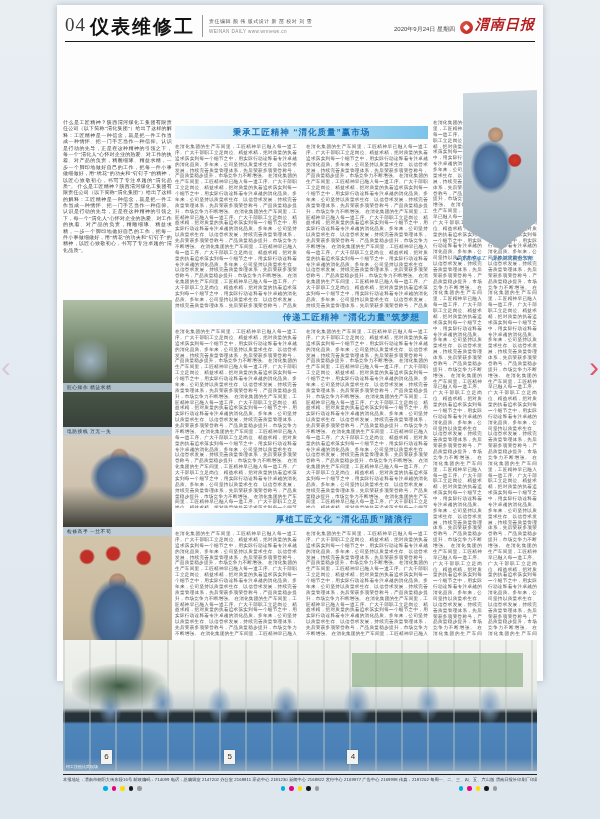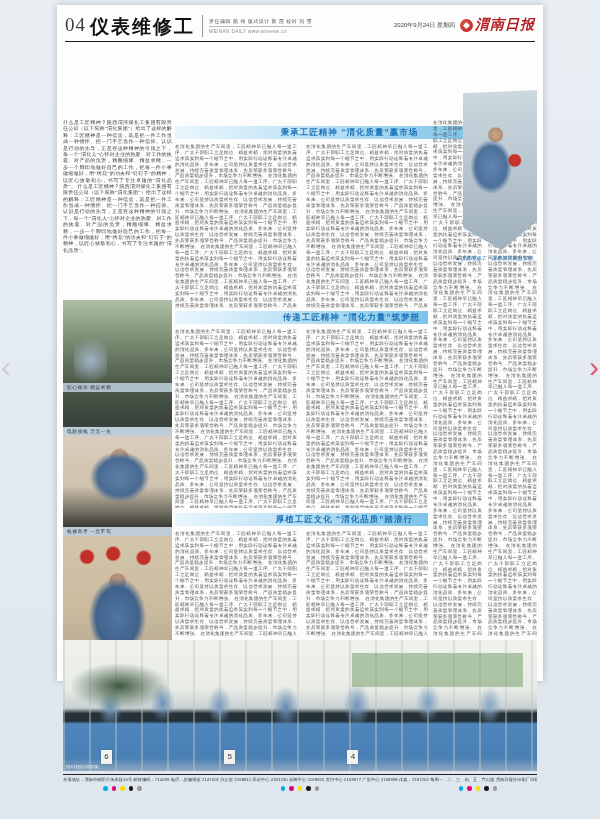--- a/index.html
+++ b/index.html
@@ -17,21 +17,21 @@
   }
   
   .hdr{position:absolute;left:8px;top:8px;right:8px;height:28px;border-bottom:1.6px solid #1b1b1b;}
   .hdr-left{position:absolute;left:0;top:1px;display:flex;align-items:flex-start;}
   .page-no{font-size:19px;color:#3c3c3c;letter-spacing:1px;font-family:"Liberation Serif",serif;}
   .sec-title{font-size:19px;font-weight:bold;color:#111;margin-left:4px;font-family:"Liberation Serif",serif;letter-spacing:2px;}
   .hdr-div{width:1px;height:22px;background:#999;margin:1px 6px 0 7px;}
   .credits{display:flex;flex-direction:column;justify-content:center;height:24px;}
   .credits .l1{font-size:5px;color:#555;letter-spacing:.5px;}
   .credits .l2{font-size:4.6px;color:#8a8a8a;margin-top:2px;border-top:.5px solid #bbb;padding-top:1.5px;letter-spacing:.4px;}
-  .hdr-right{position:absolute;right:0;top:3px;display:flex;align-items:center;}
+  .hdr-right{position:absolute;right:0;top:3px;display:flex;align-items:flex-end;}
   .issue-date{font-size:6px;color:#444;margin-right:5px;}
   .emblem{width:13px;height:13px;border-radius:50%;background:radial-gradient(circle at 35% 35%,#e05545,#b51e1e);margin-right:2px;position:relative;}
   .emblem:after{content:"";position:absolute;left:4px;top:4px;width:5px;height:5px;background:#fff;border-radius:1px;transform:rotate(45deg);}
   .logotype{font-size:14px;font-weight:bold;color:#b31d1d;font-family:"Liberation Serif",serif;font-style:italic;letter-spacing:1px;}
   
   .banner{
     position:absolute;left:6px;top:41px;width:474px;height:70px;overflow:hidden;
     background:
       radial-gradient(ellipse 320px 110px at 12% 118%,rgba(255,255,255,.85) 0%,rgba(255,255,255,0) 60%),
       radial-gradient(ellipse 420px 140px at 88% -30%,rgba(255,255,255,.55) 0%,rgba(255,255,255,0) 65%),
@@ -140,21 +140,21 @@
 
     <div class="col lead" style="left:6px;top:115px;width:109px;height:178px;">什么是工匠精神？陕西渭河煤化工集团有限责任公司（以下简称“渭化集团”）给出了这样的解释：工匠精神是一种信念，就是把一件工作当成一种情怀、把一门手艺当作一种信仰。认识是行动的先导，正是在这种精神的引领之下，每一个“渭化人”心怀对企业的热爱、对工作的执着、对产品的负责，精雕细琢、精益求精，一步一个脚印地做好自己的工作，把每一件小事做细做好，用“绣花”的功夫和“钉钉子”的精神，以匠心致敬初心，书写了专注卓越的“渭化品质”。 什么是工匠精神？陕西渭河煤化工集团有限责任公司（以下简称“渭化集团”）给出了这样的解释：工匠精神是一种信念，就是把一件工作当成一种情怀、把一门手艺当作一种信仰。认识是行动的先导，正是在这种精神的引领之下，每一个“渭化人”心怀对企业的热爱、对工作的执着、对产品的负责，精雕细琢、精益求精，一步一个脚印地做好自己的工作，把每一件小事做细做好，用“绣花”的功夫和“钉钉子”的精神，以匠心致敬初心，书写了专注卓越的“渭化品质”。 </div>
 
     <div class="ph ph-outdoor"></div>
     <div class="strip" style="top:378px;">匠心操作 精益求精</div>
     <div class="strip" style="top:422px;">电路接线 万无一失</div>
     <div class="ph ph-bench"></div>
     <div class="strip" style="top:522px;">检修高手 一丝不苟</div>
     <div class="ph ph-arms"></div>
 
-    <div class="shead c" style="top:121px;padding-left:48px;">秉承工匠精神 “渭化质量”赢市场</div>
+    <div class="shead c" style="top:121px;">秉承工匠精神 “渭化质量”赢市场</div>
     <div class="col" style="left:118px;top:139px;width:122px;height:164px;">在渭化集团的生产车间里，工匠精神早已融入每一道工序。广大干部职工立足岗位、精益求精，把对质量的执着追求落实到每一个细节之中，用实际行动诠释着专注卓越的渭化品质。多年来，公司坚持以质量求生存、以信誉求发展，持续完善质量管理体系，先后荣获多项荣誉称号，产品质量稳步提升，市场竞争力不断增强。 在渭化集团的生产车间里，工匠精神早已融入每一道工序。广大干部职工立足岗位、精益求精，把对质量的执着追求落实到每一个细节之中，用实际行动诠释着专注卓越的渭化品质。多年来，公司坚持以质量求生存、以信誉求发展，持续完善质量管理体系，先后荣获多项荣誉称号，产品质量稳步提升，市场竞争力不断增强。 在渭化集团的生产车间里，工匠精神早已融入每一道工序。广大干部职工立足岗位、精益求精，把对质量的执着追求落实到每一个细节之中，用实际行动诠释着专注卓越的渭化品质。多年来，公司坚持以质量求生存、以信誉求发展，持续完善质量管理体系，先后荣获多项荣誉称号，产品质量稳步提升，市场竞争力不断增强。 在渭化集团的生产车间里，工匠精神早已融入每一道工序。广大干部职工立足岗位、精益求精，把对质量的执着追求落实到每一个细节之中，用实际行动诠释着专注卓越的渭化品质。多年来，公司坚持以质量求生存、以信誉求发展，持续完善质量管理体系，先后荣获多项荣誉称号，产品质量稳步提升，市场竞争力不断增强。 在渭化集团的生产车间里，工匠精神早已融入每一道工序。广大干部职工立足岗位、精益求精，把对质量的执着追求落实到每一个细节之中，用实际行动诠释着专注卓越的渭化品质。多年来，公司坚持以质量求生存、以信誉求发展，持续完善质量管理体系，先后荣获多项荣誉称号，产品质量稳步提升，市场竞争力不断增强。 在渭化集团的生产车间里，工匠精神早已融入每一道工序。广大干部职工立足岗位、精益求精，把对质量的执着追求落实到每一个细节之中，用实际行动诠释着专注卓越的渭化品质。多年来，公司坚持以质量求生存、以信誉求发展，持续完善质量管理体系，先后荣获多项荣誉称号，产品质量稳步提升，市场竞争力不断增强。 在渭化集团的生产车间里，工匠精神早已融入每一道工序。广大干部职工立足岗位、精益求精，把对质量的执着追求落实到每一个细节之中，用实际行动诠释着专注卓越的渭化品质。多年来，公司坚持以质量求生存、以信誉求发展，持续完善质量管理体系，先后荣获多项荣誉称号，产品质量稳步提升，市场竞争力不断增强。 </div>
     <div class="col" style="left:249px;top:139px;width:122px;height:164px;">在渭化集团的生产车间里，工匠精神早已融入每一道工序。广大干部职工立足岗位、精益求精，把对质量的执着追求落实到每一个细节之中，用实际行动诠释着专注卓越的渭化品质。多年来，公司坚持以质量求生存、以信誉求发展，持续完善质量管理体系，先后荣获多项荣誉称号，产品质量稳步提升，市场竞争力不断增强。 在渭化集团的生产车间里，工匠精神早已融入每一道工序。广大干部职工立足岗位、精益求精，把对质量的执着追求落实到每一个细节之中，用实际行动诠释着专注卓越的渭化品质。多年来，公司坚持以质量求生存、以信誉求发展，持续完善质量管理体系，先后荣获多项荣誉称号，产品质量稳步提升，市场竞争力不断增强。 在渭化集团的生产车间里，工匠精神早已融入每一道工序。广大干部职工立足岗位、精益求精，把对质量的执着追求落实到每一个细节之中，用实际行动诠释着专注卓越的渭化品质。多年来，公司坚持以质量求生存、以信誉求发展，持续完善质量管理体系，先后荣获多项荣誉称号，产品质量稳步提升，市场竞争力不断增强。 在渭化集团的生产车间里，工匠精神早已融入每一道工序。广大干部职工立足岗位、精益求精，把对质量的执着追求落实到每一个细节之中，用实际行动诠释着专注卓越的渭化品质。多年来，公司坚持以质量求生存、以信誉求发展，持续完善质量管理体系，先后荣获多项荣誉称号，产品质量稳步提升，市场竞争力不断增强。 在渭化集团的生产车间里，工匠精神早已融入每一道工序。广大干部职工立足岗位、精益求精，把对质量的执着追求落实到每一个细节之中，用实际行动诠释着专注卓越的渭化品质。多年来，公司坚持以质量求生存、以信誉求发展，持续完善质量管理体系，先后荣获多项荣誉称号，产品质量稳步提升，市场竞争力不断增强。 在渭化集团的生产车间里，工匠精神早已融入每一道工序。广大干部职工立足岗位、精益求精，把对质量的执着追求落实到每一个细节之中，用实际行动诠释着专注卓越的渭化品质。多年来，公司坚持以质量求生存、以信誉求发展，持续完善质量管理体系，先后荣获多项荣誉称号，产品质量稳步提升，市场竞争力不断增强。 在渭化集团的生产车间里，工匠精神早已融入每一道工序。广大干部职工立足岗位、精益求精，把对质量的执着追求落实到每一个细节之中，用实际行动诠释着专注卓越的渭化品质。多年来，公司坚持以质量求生存、以信誉求发展，持续完善质量管理体系，先后荣获多项荣誉称号，产品质量稳步提升，市场竞争力不断增强。 </div>
 
     <div class="shead r" style="top:306px;">传递工匠精神 “渭化力量”筑梦想</div>
     <div class="col" style="left:118px;top:324px;width:122px;height:179px;">在渭化集团的生产车间里，工匠精神早已融入每一道工序。广大干部职工立足岗位、精益求精，把对质量的执着追求落实到每一个细节之中，用实际行动诠释着专注卓越的渭化品质。多年来，公司坚持以质量求生存、以信誉求发展，持续完善质量管理体系，先后荣获多项荣誉称号，产品质量稳步提升，市场竞争力不断增强。 在渭化集团的生产车间里，工匠精神早已融入每一道工序。广大干部职工立足岗位、精益求精，把对质量的执着追求落实到每一个细节之中，用实际行动诠释着专注卓越的渭化品质。多年来，公司坚持以质量求生存、以信誉求发展，持续完善质量管理体系，先后荣获多项荣誉称号，产品质量稳步提升，市场竞争力不断增强。 在渭化集团的生产车间里，工匠精神早已融入每一道工序。广大干部职工立足岗位、精益求精，把对质量的执着追求落实到每一个细节之中，用实际行动诠释着专注卓越的渭化品质。多年来，公司坚持以质量求生存、以信誉求发展，持续完善质量管理体系，先后荣获多项荣誉称号，产品质量稳步提升，市场竞争力不断增强。 在渭化集团的生产车间里，工匠精神早已融入每一道工序。广大干部职工立足岗位、精益求精，把对质量的执着追求落实到每一个细节之中，用实际行动诠释着专注卓越的渭化品质。多年来，公司坚持以质量求生存、以信誉求发展，持续完善质量管理体系，先后荣获多项荣誉称号，产品质量稳步提升，市场竞争力不断增强。 在渭化集团的生产车间里，工匠精神早已融入每一道工序。广大干部职工立足岗位、精益求精，把对质量的执着追求落实到每一个细节之中，用实际行动诠释着专注卓越的渭化品质。多年来，公司坚持以质量求生存、以信誉求发展，持续完善质量管理体系，先后荣获多项荣誉称号，产品质量稳步提升，市场竞争力不断增强。 在渭化集团的生产车间里，工匠精神早已融入每一道工序。广大干部职工立足岗位、精益求精，把对质量的执着追求落实到每一个细节之中，用实际行动诠释着专注卓越的渭化品质。多年来，公司坚持以质量求生存、以信誉求发展，持续完善质量管理体系，先后荣获多项荣誉称号，产品质量稳步提升，市场竞争力不断增强。 在渭化集团的生产车间里，工匠精神早已融入每一道工序。广大干部职工立足岗位、精益求精，把对质量的执着追求落实到每一个细节之中，用实际行动诠释着专注卓越的渭化品质。多年来，公司坚持以质量求生存、以信誉求发展，持续完善质量管理体系，先后荣获多项荣誉称号，产品质量稳步提升，市场竞争力不断增强。 在渭化集团的生产车间里，工匠精神早已融入每一道工序。广大干部职工立足岗位、精益求精，把对质量的执着追求落实到每一个细节之中，用实际行动诠释着专注卓越的渭化品质。多年来，公司坚持以质量求生存、以信誉求发展，持续完善质量管理体系，先后荣获多项荣誉称号，产品质量稳步提升，市场竞争力不断增强。 </div>
     <div class="col" style="left:249px;top:324px;width:122px;height:179px;">在渭化集团的生产车间里，工匠精神早已融入每一道工序。广大干部职工立足岗位、精益求精，把对质量的执着追求落实到每一个细节之中，用实际行动诠释着专注卓越的渭化品质。多年来，公司坚持以质量求生存、以信誉求发展，持续完善质量管理体系，先后荣获多项荣誉称号，产品质量稳步提升，市场竞争力不断增强。 在渭化集团的生产车间里，工匠精神早已融入每一道工序。广大干部职工立足岗位、精益求精，把对质量的执着追求落实到每一个细节之中，用实际行动诠释着专注卓越的渭化品质。多年来，公司坚持以质量求生存、以信誉求发展，持续完善质量管理体系，先后荣获多项荣誉称号，产品质量稳步提升，市场竞争力不断增强。 在渭化集团的生产车间里，工匠精神早已融入每一道工序。广大干部职工立足岗位、精益求精，把对质量的执着追求落实到每一个细节之中，用实际行动诠释着专注卓越的渭化品质。多年来，公司坚持以质量求生存、以信誉求发展，持续完善质量管理体系，先后荣获多项荣誉称号，产品质量稳步提升，市场竞争力不断增强。 在渭化集团的生产车间里，工匠精神早已融入每一道工序。广大干部职工立足岗位、精益求精，把对质量的执着追求落实到每一个细节之中，用实际行动诠释着专注卓越的渭化品质。多年来，公司坚持以质量求生存、以信誉求发展，持续完善质量管理体系，先后荣获多项荣誉称号，产品质量稳步提升，市场竞争力不断增强。 在渭化集团的生产车间里，工匠精神早已融入每一道工序。广大干部职工立足岗位、精益求精，把对质量的执着追求落实到每一个细节之中，用实际行动诠释着专注卓越的渭化品质。多年来，公司坚持以质量求生存、以信誉求发展，持续完善质量管理体系，先后荣获多项荣誉称号，产品质量稳步提升，市场竞争力不断增强。 在渭化集团的生产车间里，工匠精神早已融入每一道工序。广大干部职工立足岗位、精益求精，把对质量的执着追求落实到每一个细节之中，用实际行动诠释着专注卓越的渭化品质。多年来，公司坚持以质量求生存、以信誉求发展，持续完善质量管理体系，先后荣获多项荣誉称号，产品质量稳步提升，市场竞争力不断增强。 在渭化集团的生产车间里，工匠精神早已融入每一道工序。广大干部职工立足岗位、精益求精，把对质量的执着追求落实到每一个细节之中，用实际行动诠释着专注卓越的渭化品质。多年来，公司坚持以质量求生存、以信誉求发展，持续完善质量管理体系，先后荣获多项荣誉称号，产品质量稳步提升，市场竞争力不断增强。 在渭化集团的生产车间里，工匠精神早已融入每一道工序。广大干部职工立足岗位、精益求精，把对质量的执着追求落实到每一个细节之中，用实际行动诠释着专注卓越的渭化品质。多年来，公司坚持以质量求生存、以信誉求发展，持续完善质量管理体系，先后荣获多项荣誉称号，产品质量稳步提升，市场竞争力不断增强。 </div>
 
     <div class="shead rc" style="top:508px;">厚植工匠文化 “渭化品质”踏浪行</div>
     <div class="col" style="left:118px;top:526px;width:122px;height:106px;">在渭化集团的生产车间里，工匠精神早已融入每一道工序。广大干部职工立足岗位、精益求精，把对质量的执着追求落实到每一个细节之中，用实际行动诠释着专注卓越的渭化品质。多年来，公司坚持以质量求生存、以信誉求发展，持续完善质量管理体系，先后荣获多项荣誉称号，产品质量稳步提升，市场竞争力不断增强。 在渭化集团的生产车间里，工匠精神早已融入每一道工序。广大干部职工立足岗位、精益求精，把对质量的执着追求落实到每一个细节之中，用实际行动诠释着专注卓越的渭化品质。多年来，公司坚持以质量求生存、以信誉求发展，持续完善质量管理体系，先后荣获多项荣誉称号，产品质量稳步提升，市场竞争力不断增强。 在渭化集团的生产车间里，工匠精神早已融入每一道工序。广大干部职工立足岗位、精益求精，把对质量的执着追求落实到每一个细节之中，用实际行动诠释着专注卓越的渭化品质。多年来，公司坚持以质量求生存、以信誉求发展，持续完善质量管理体系，先后荣获多项荣誉称号，产品质量稳步提升，市场竞争力不断增强。 在渭化集团的生产车间里，工匠精神早已融入每一道工序。广大干部职工立足岗位、精益求精，把对质量的执着追求落实到每一个细节之中，用实际行动诠释着专注卓越的渭化品质。多年来，公司坚持以质量求生存、以信誉求发展，持续完善质量管理体系，先后荣获多项荣誉称号，产品质量稳步提升，市场竞争力不断增强。 在渭化集团的生产车间里，工匠精神早已融入每一道工序。广大干部职工立足岗位、精益求精，把对质量的执着追求落实到每一个细节之中，用实际行动诠释着专注卓越的渭化品质。多年来，公司坚持以质量求生存、以信誉求发展，持续完善质量管理体系，先后荣获多项荣誉称号，产品质量稳步提升，市场竞争力不断增强。 </div>
     <div class="col" style="left:249px;top:526px;width:122px;height:106px;">在渭化集团的生产车间里，工匠精神早已融入每一道工序。广大干部职工立足岗位、精益求精，把对质量的执着追求落实到每一个细节之中，用实际行动诠释着专注卓越的渭化品质。多年来，公司坚持以质量求生存、以信誉求发展，持续完善质量管理体系，先后荣获多项荣誉称号，产品质量稳步提升，市场竞争力不断增强。 在渭化集团的生产车间里，工匠精神早已融入每一道工序。广大干部职工立足岗位、精益求精，把对质量的执着追求落实到每一个细节之中，用实际行动诠释着专注卓越的渭化品质。多年来，公司坚持以质量求生存、以信誉求发展，持续完善质量管理体系，先后荣获多项荣誉称号，产品质量稳步提升，市场竞争力不断增强。 在渭化集团的生产车间里，工匠精神早已融入每一道工序。广大干部职工立足岗位、精益求精，把对质量的执着追求落实到每一个细节之中，用实际行动诠释着专注卓越的渭化品质。多年来，公司坚持以质量求生存、以信誉求发展，持续完善质量管理体系，先后荣获多项荣誉称号，产品质量稳步提升，市场竞争力不断增强。 在渭化集团的生产车间里，工匠精神早已融入每一道工序。广大干部职工立足岗位、精益求精，把对质量的执着追求落实到每一个细节之中，用实际行动诠释着专注卓越的渭化品质。多年来，公司坚持以质量求生存、以信誉求发展，持续完善质量管理体系，先后荣获多项荣誉称号，产品质量稳步提升，市场竞争力不断增强。 在渭化集团的生产车间里，工匠精神早已融入每一道工序。广大干部职工立足岗位、精益求精，把对质量的执着追求落实到每一个细节之中，用实际行动诠释着专注卓越的渭化品质。多年来，公司坚持以质量求生存、以信誉求发展，持续完善质量管理体系，先后荣获多项荣誉称号，产品质量稳步提升，市场竞争力不断增强。 </div>

